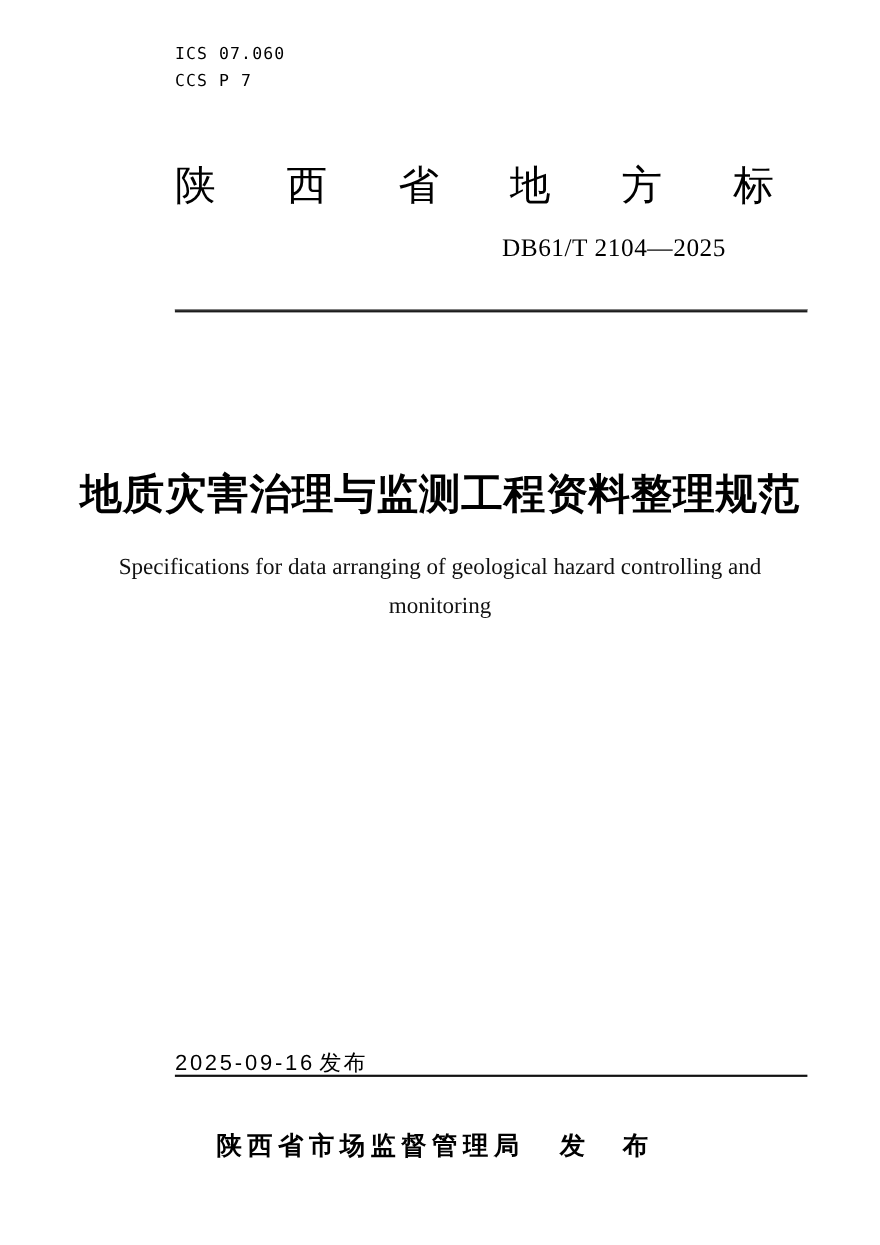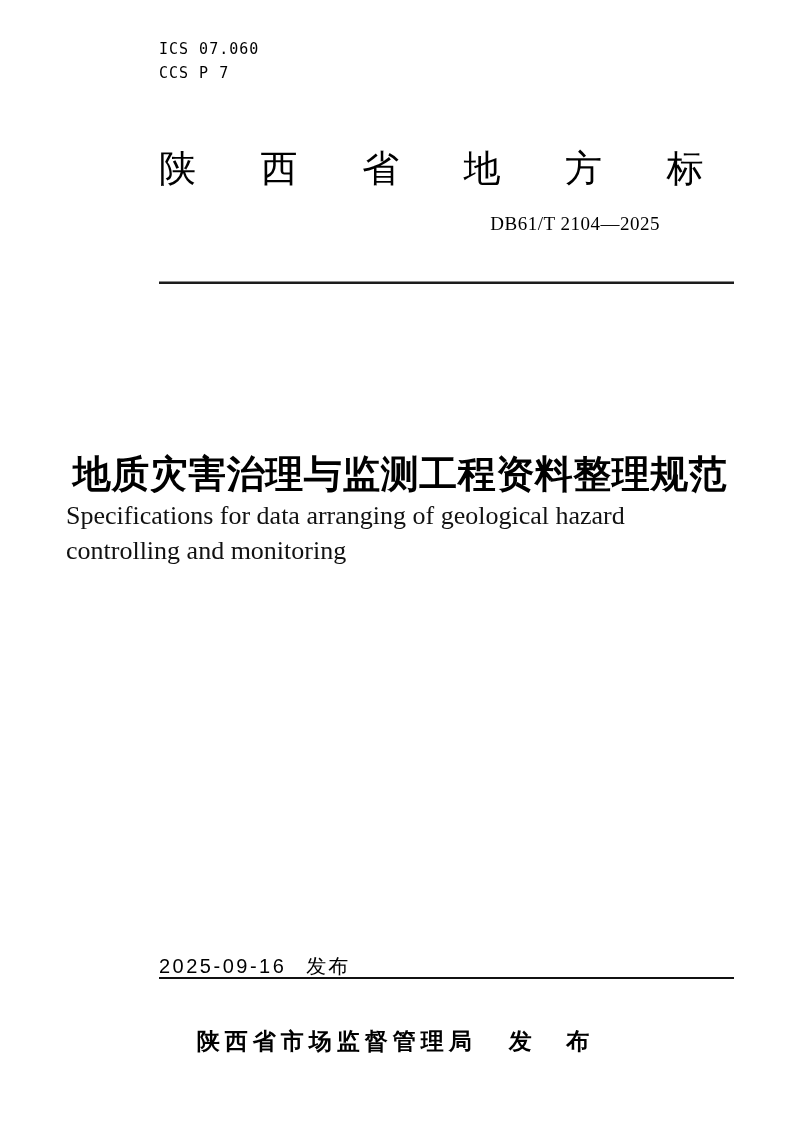--- a/index.html
+++ b/index.html
@@ -53,21 +53,21 @@
     line-height: 1.1;
     color: #000;
   }
 
   
   .standard-number {
     position: absolute;
     top: 213px;
     right: 74px;
     font-family: "Liberation Serif", serif;
-    font-size: 19px;
+    font-size: 23px;
     letter-spacing: 0.5px;
     color: #000;
   }
 
   .rule-top {
     position: absolute;
     left: 93px;
     top: 281px;
     width: 647px;
     height: 3px;
@@ -78,47 +78,46 @@
   .title-cn {
     position: absolute;
     left: 0;
     top: 424px;
     width: 100%;
     text-align: center;
     font-size: 38px;
     font-weight: bold;
     letter-spacing: 0.5px;
     color: #000;
-    margin-top: 25px;
   }
 
   .title-en {
     position: absolute;
     left: 0;
     top: 498px;
     width: 100%;
-    text-align: left;
+    text-align: center;
     font-family: "Liberation Serif", serif;
-    font-size: 26px;
+    font-size: 21px;
     line-height: 35px;
     color: #111;
   }
 
   .date-row {
     position: absolute;
     left: 93px;
     top: 953px;
     width: 647px;
     display: flex;
     justify-content: space-between;
     font-size: 20px;
     color: #000;
   }
   .date-row .date-num { letter-spacing: 2.5px; }
-  .date-row .date-label { margin-left: 20px; letter-spacing: 2px; }
+  .date-row .date-label { margin-left: 4px; letter-spacing: 2px; }
 
   .rule-bottom {
     position: absolute;
     left: 93px;
     top: 977px;
     width: 647px;
     height: 2px;
     background: #111;
   }
 

